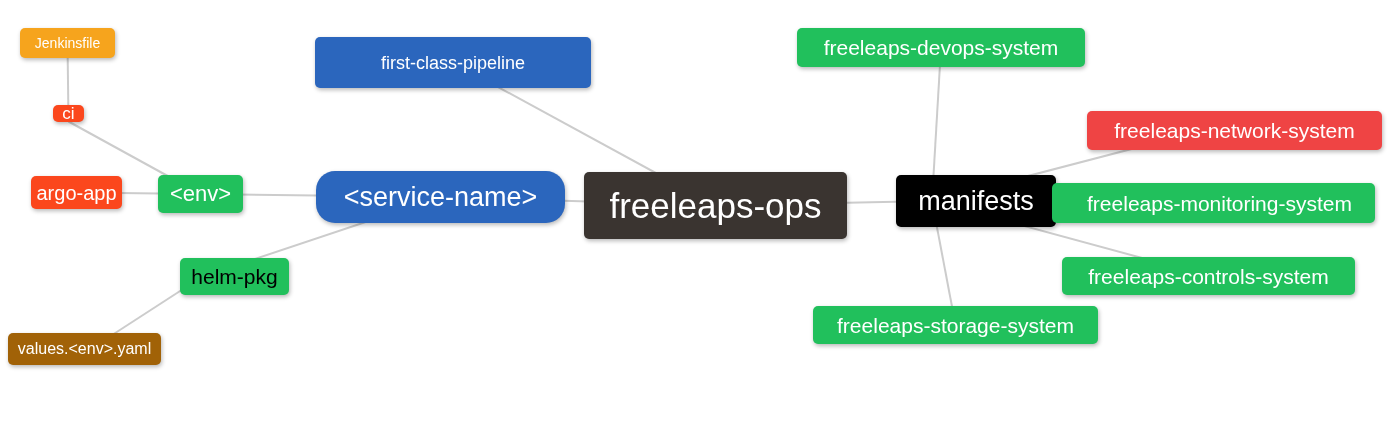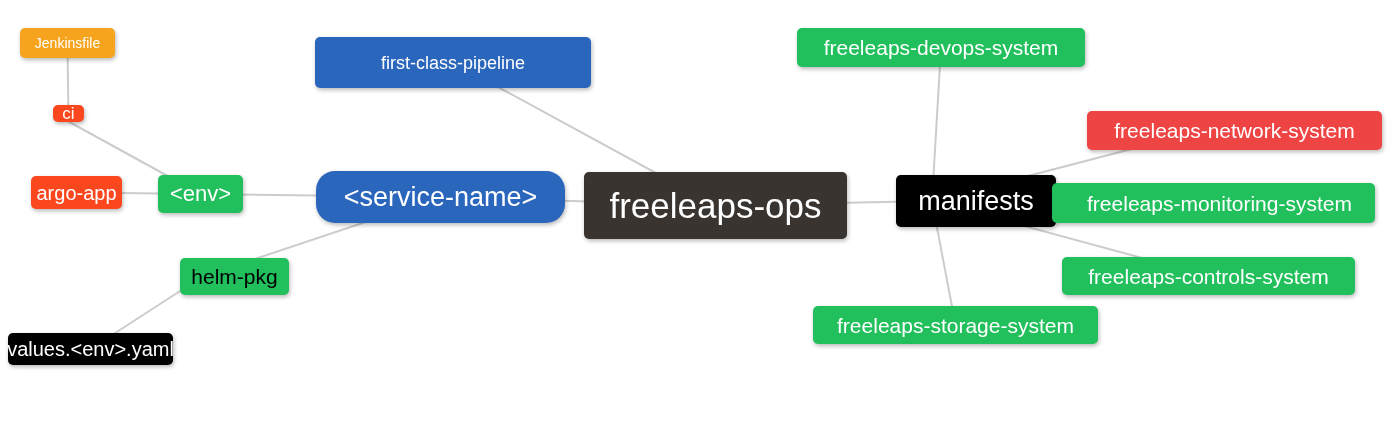--- a/index.html
+++ b/index.html
@@ -96,16 +96,16 @@
     </div>
     <div class="node" style="left: 1062px; top: 257px; width: 293px; height: 38px; font-size: 21px; background: rgb(33, 192, 92); color: rgb(255, 255, 255);">
       <span>freeleaps-controls-system</span>
     </div>
     <div class="node" style="left: 813px; top: 306px; width: 285px; height: 38px; font-size: 21px; background: rgb(33, 192, 92); color: rgb(255, 255, 255);">
       <span>freeleaps-storage-system</span>
     </div>
     <div class="node" style="left: 148px; top: 258px; width: 109px; height: 37px; font-size: 21px; background: rgb(33, 192, 92); color: #000000; margin-left: 32px;">
       <span>helm-pkg</span>
     </div>
-    <div class="node" style="left: 8px; top: 333px; width: 165px; height: 32px; font-size: 20px; background: #000000; color: rgb(255, 255, 255);">
+    <div class="node" style="left: 8px; top: 333px; width: 153px; height: 32px; font-size: 16px; background: #a16207; color: rgb(255, 255, 255);">
       <span>values.&lt;env&gt;.yaml</span>
     </div>
   </div>
 
 </body></html>

